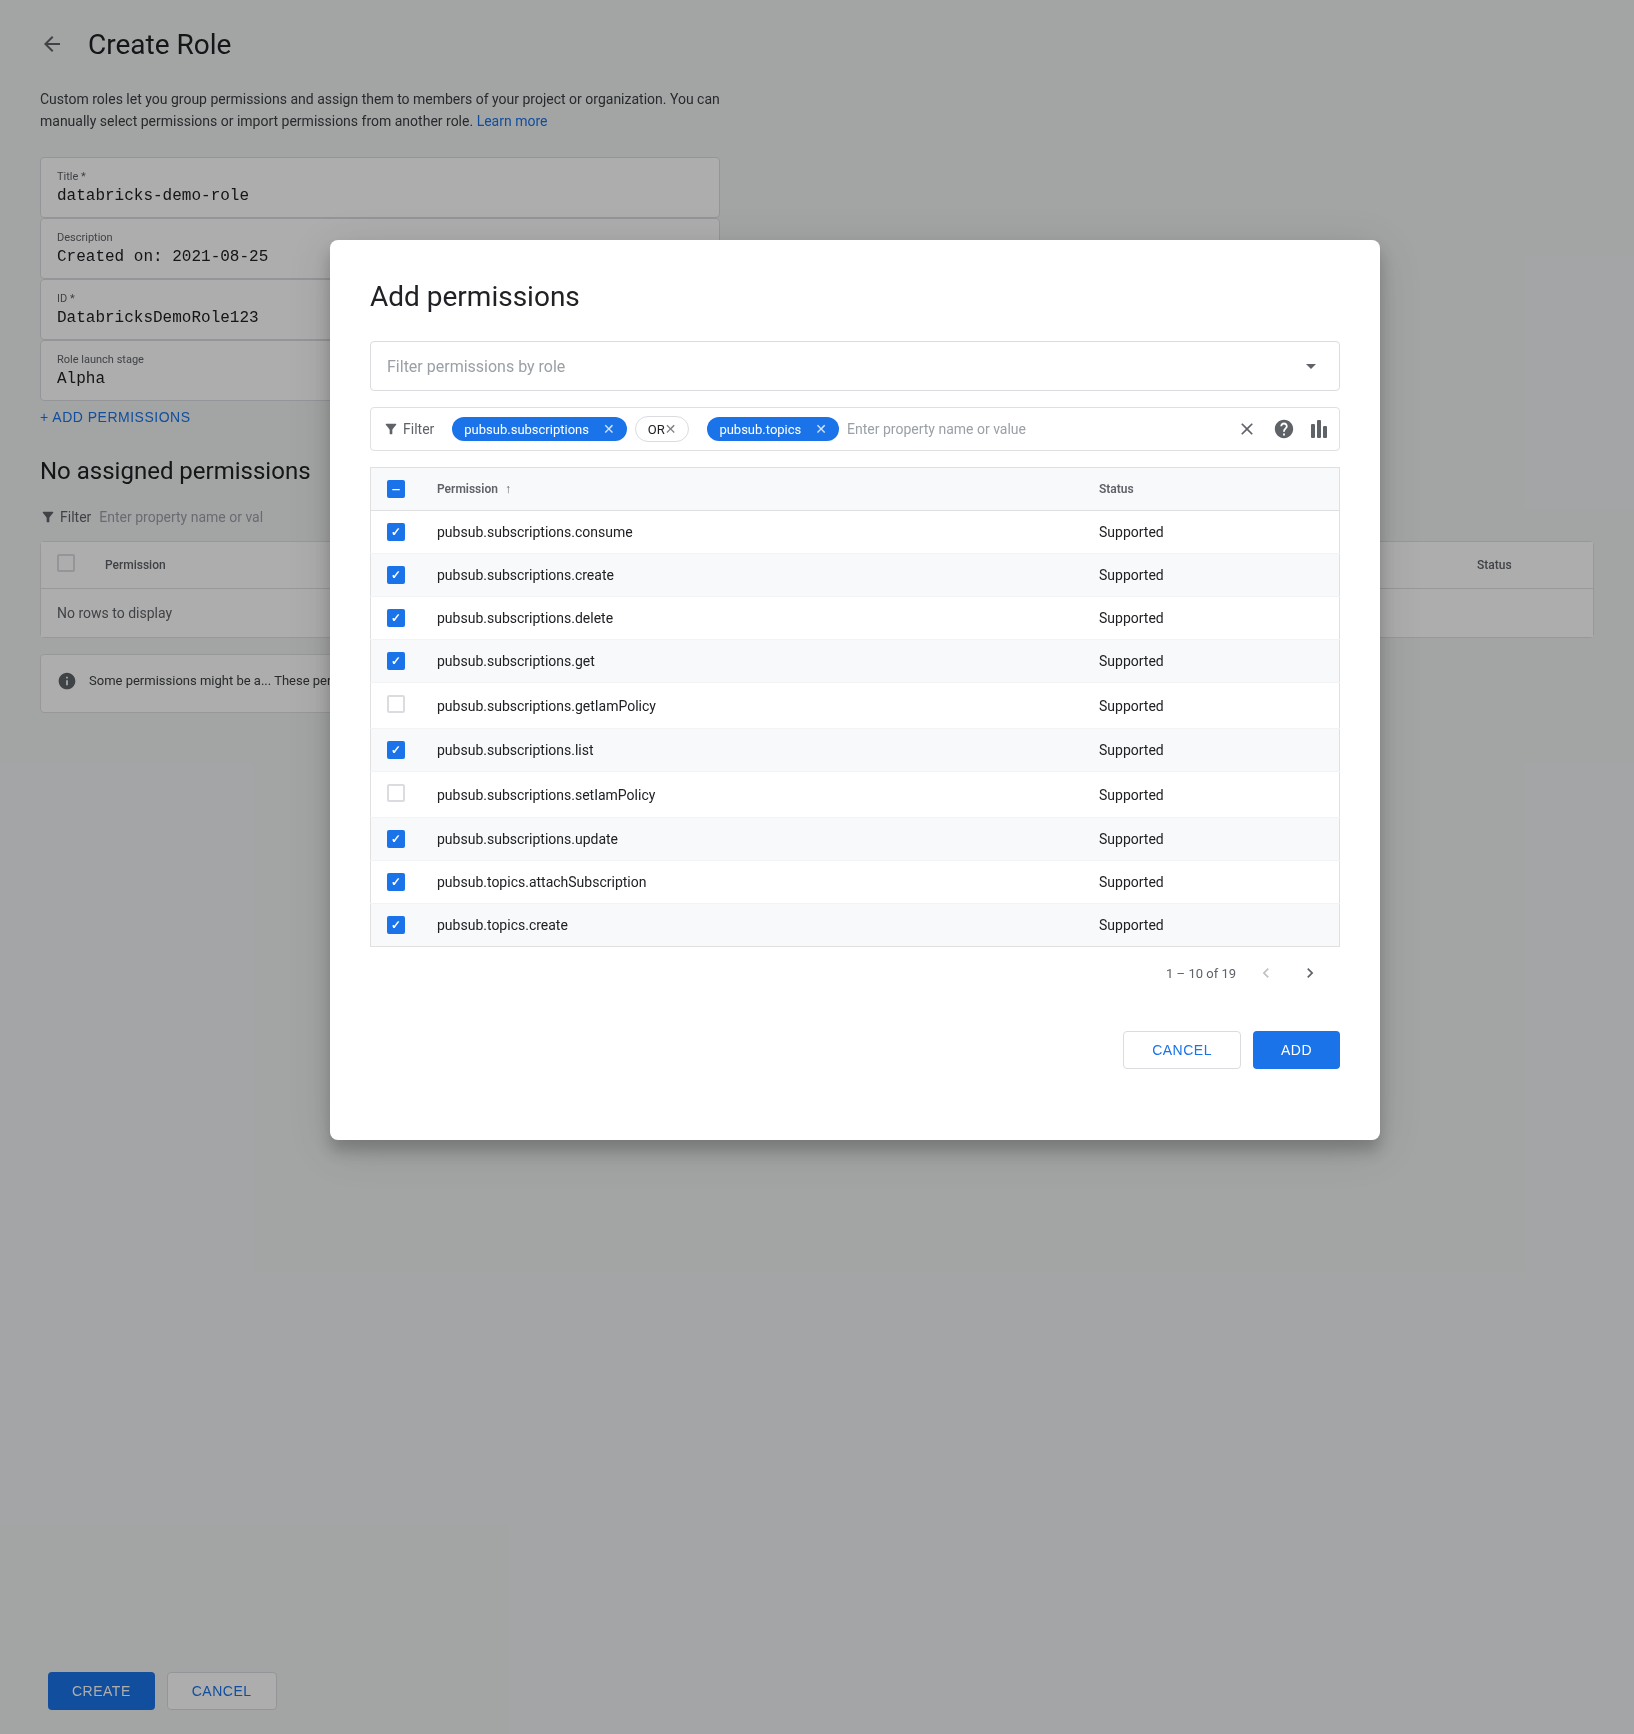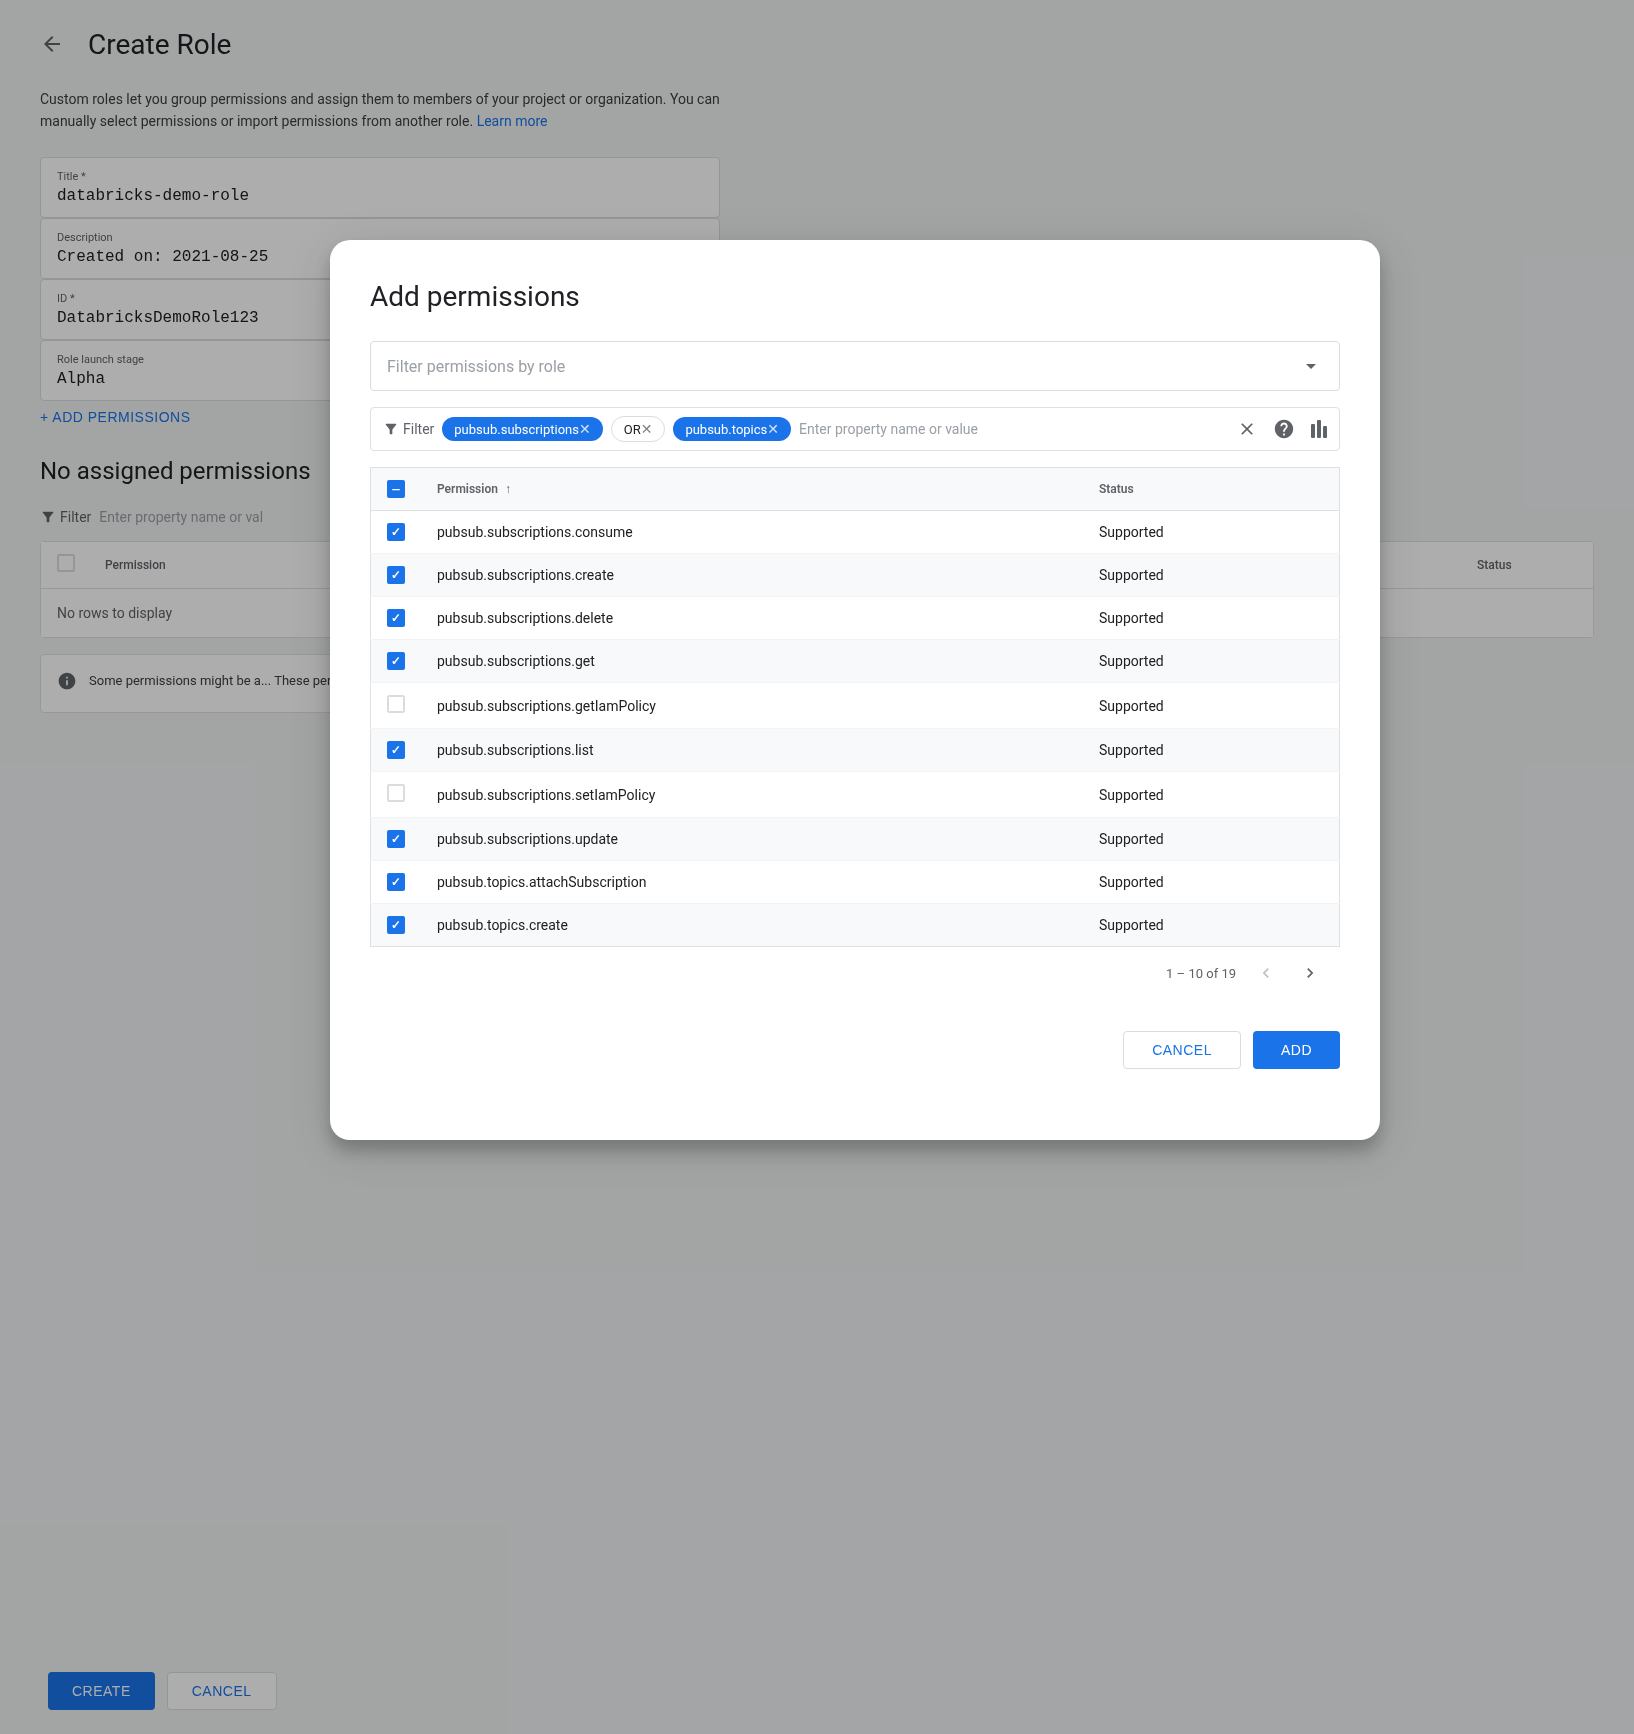--- a/index.html
+++ b/index.html
@@ -220,21 +220,21 @@
       z-index: 10;
     }
 
     
     .dialog {
       position: absolute;
       top: 240px;
       left: 330px;
       width: 1050px;
       background: white;
-      border-radius: 20px;
+      border-radius: 8px;
       padding: 40px 40px 32px;
       z-index: 20;
       box-shadow: 0 11px 15px rgba(0,0,0,0.2), 0 9px 46px rgba(0,0,0,0.12);
       min-height: 900px;
     }
 
     .dialog-title {
       font-size: 28px;
       font-weight: 400;
       color: #202124;
@@ -260,21 +260,22 @@
     }
 
     .chip {
       display: flex;
       align-items: center;
       background: #1a73e8;
       color: white;
       border-radius: 16px;
       padding: 4px 12px;
       font-size: 13px;
-      gap: 0;
+      gap: 14px;
+      margin-left: 10px;
     }
 
     .chip-x {
       cursor: pointer;
       font-size: 14px;
       opacity: 0.8;
     }
 
     .chip-or {
       display: flex;

